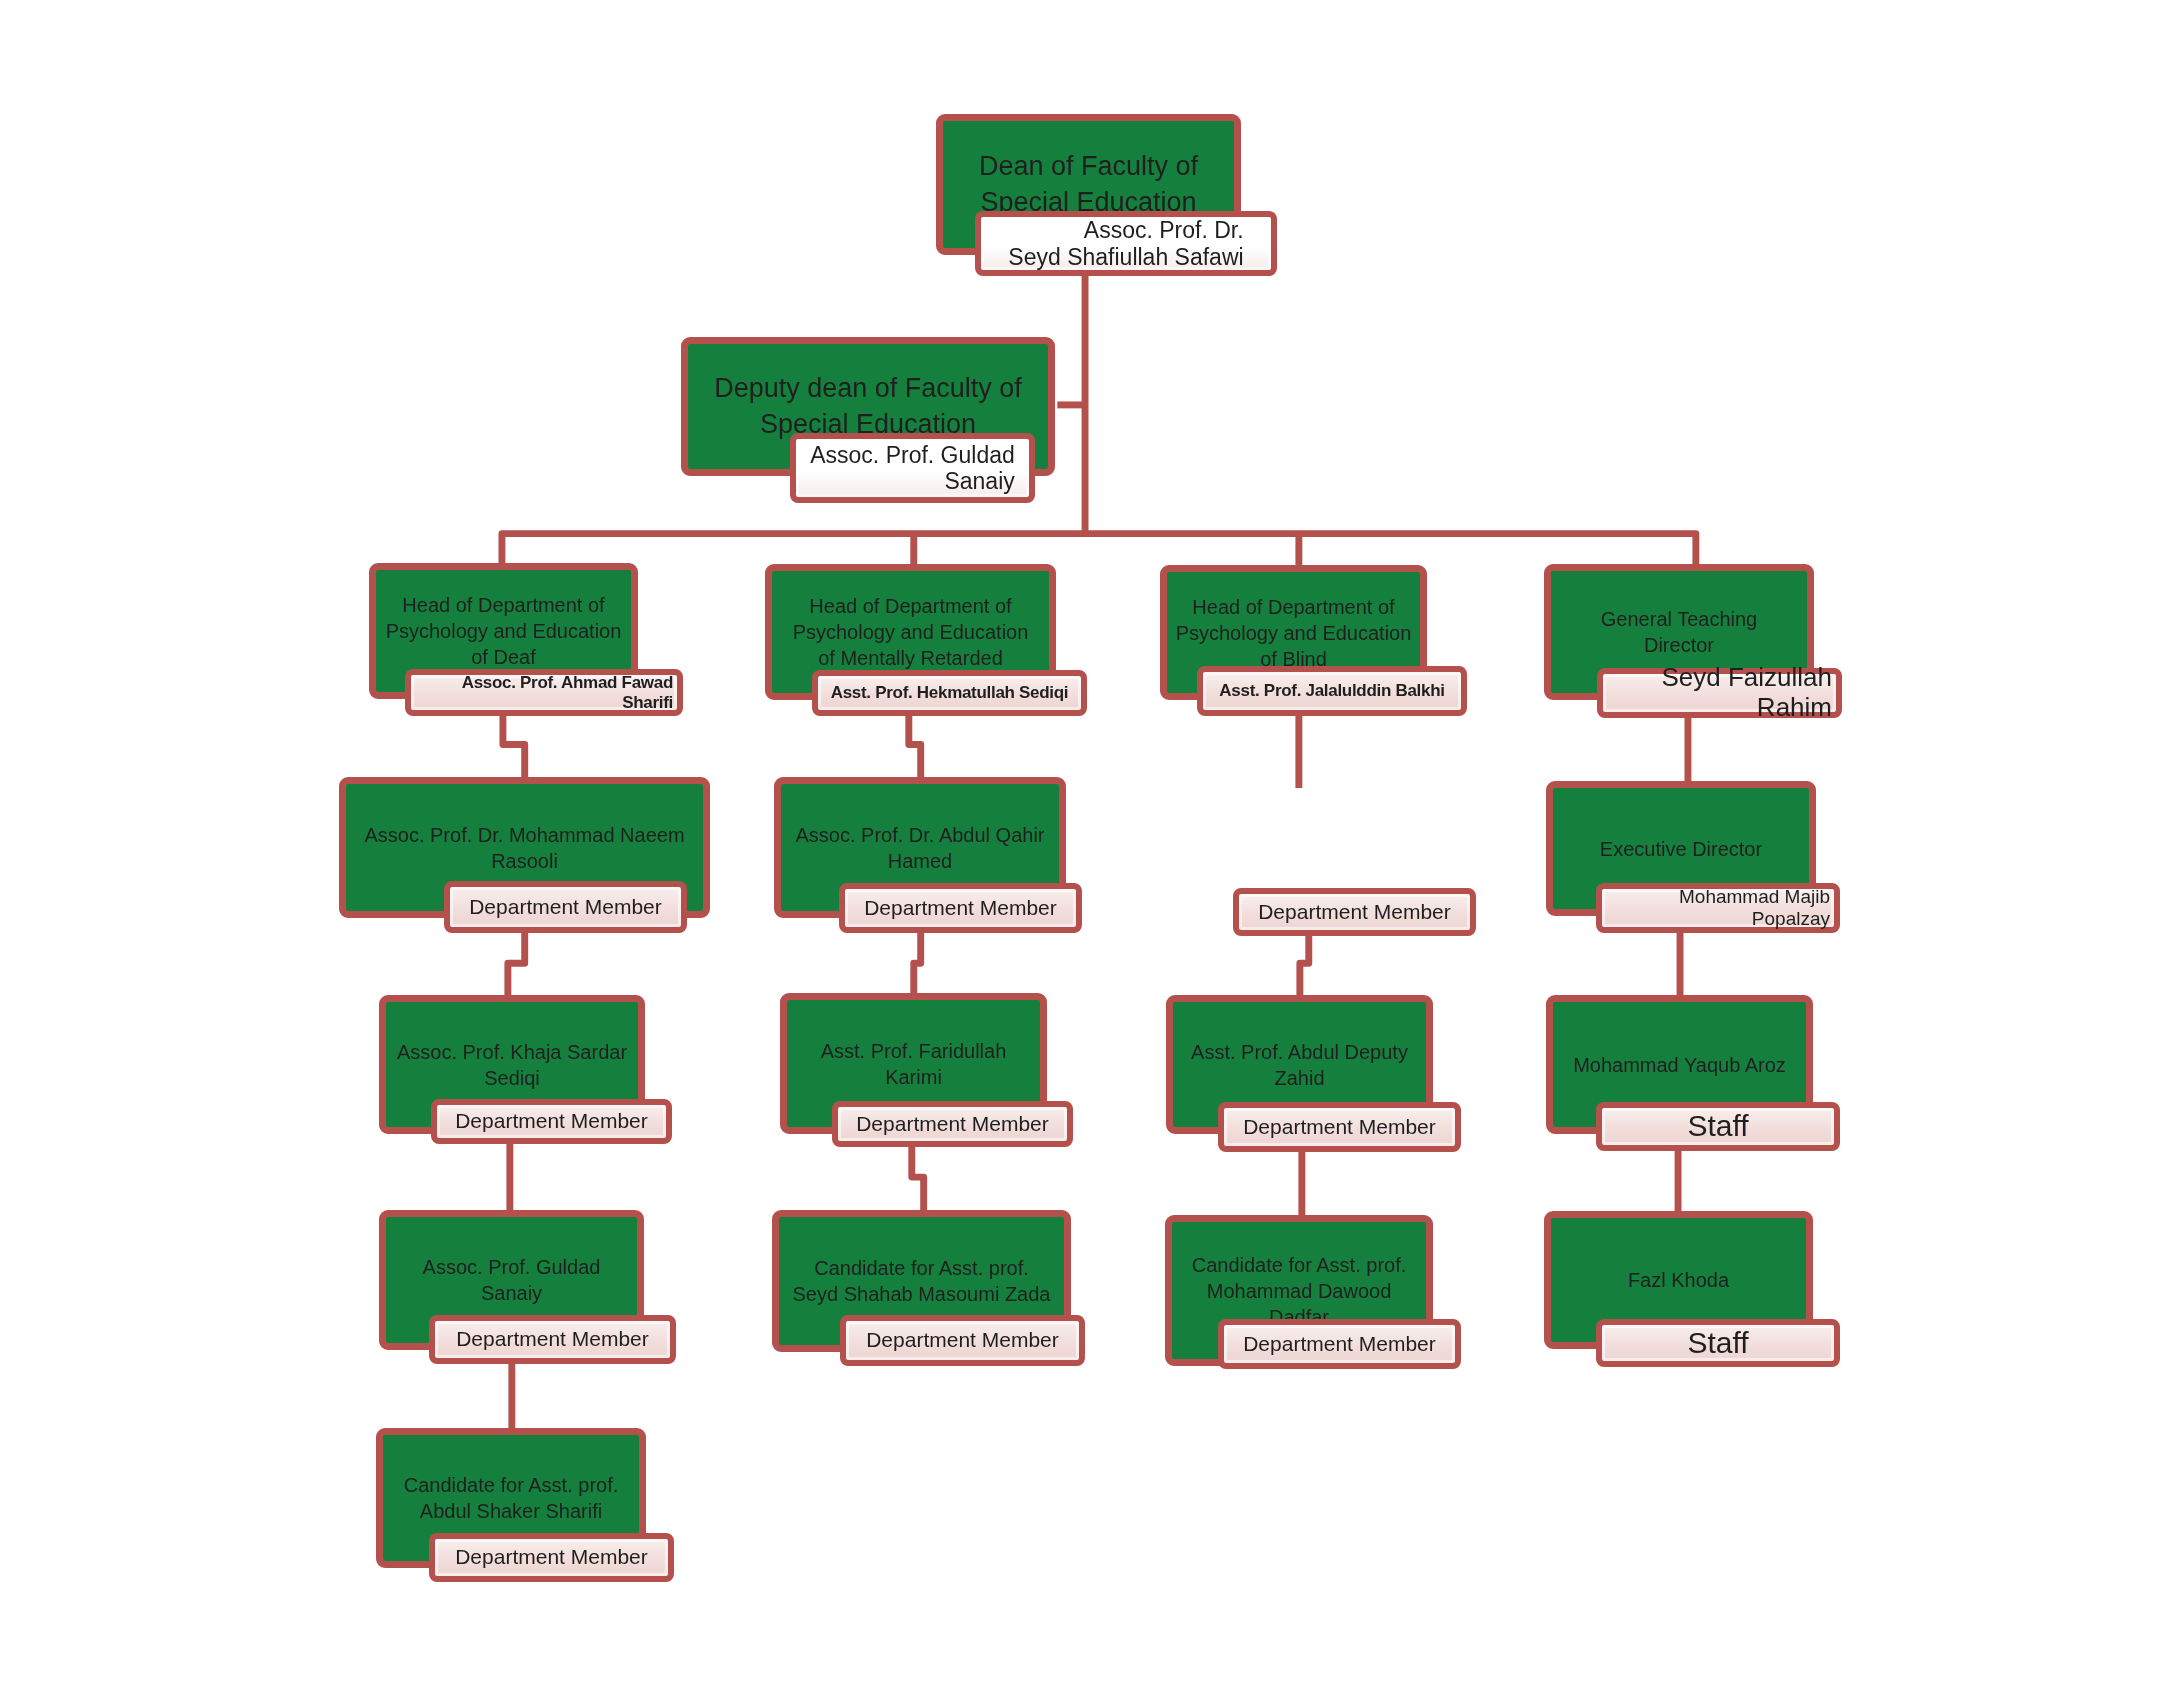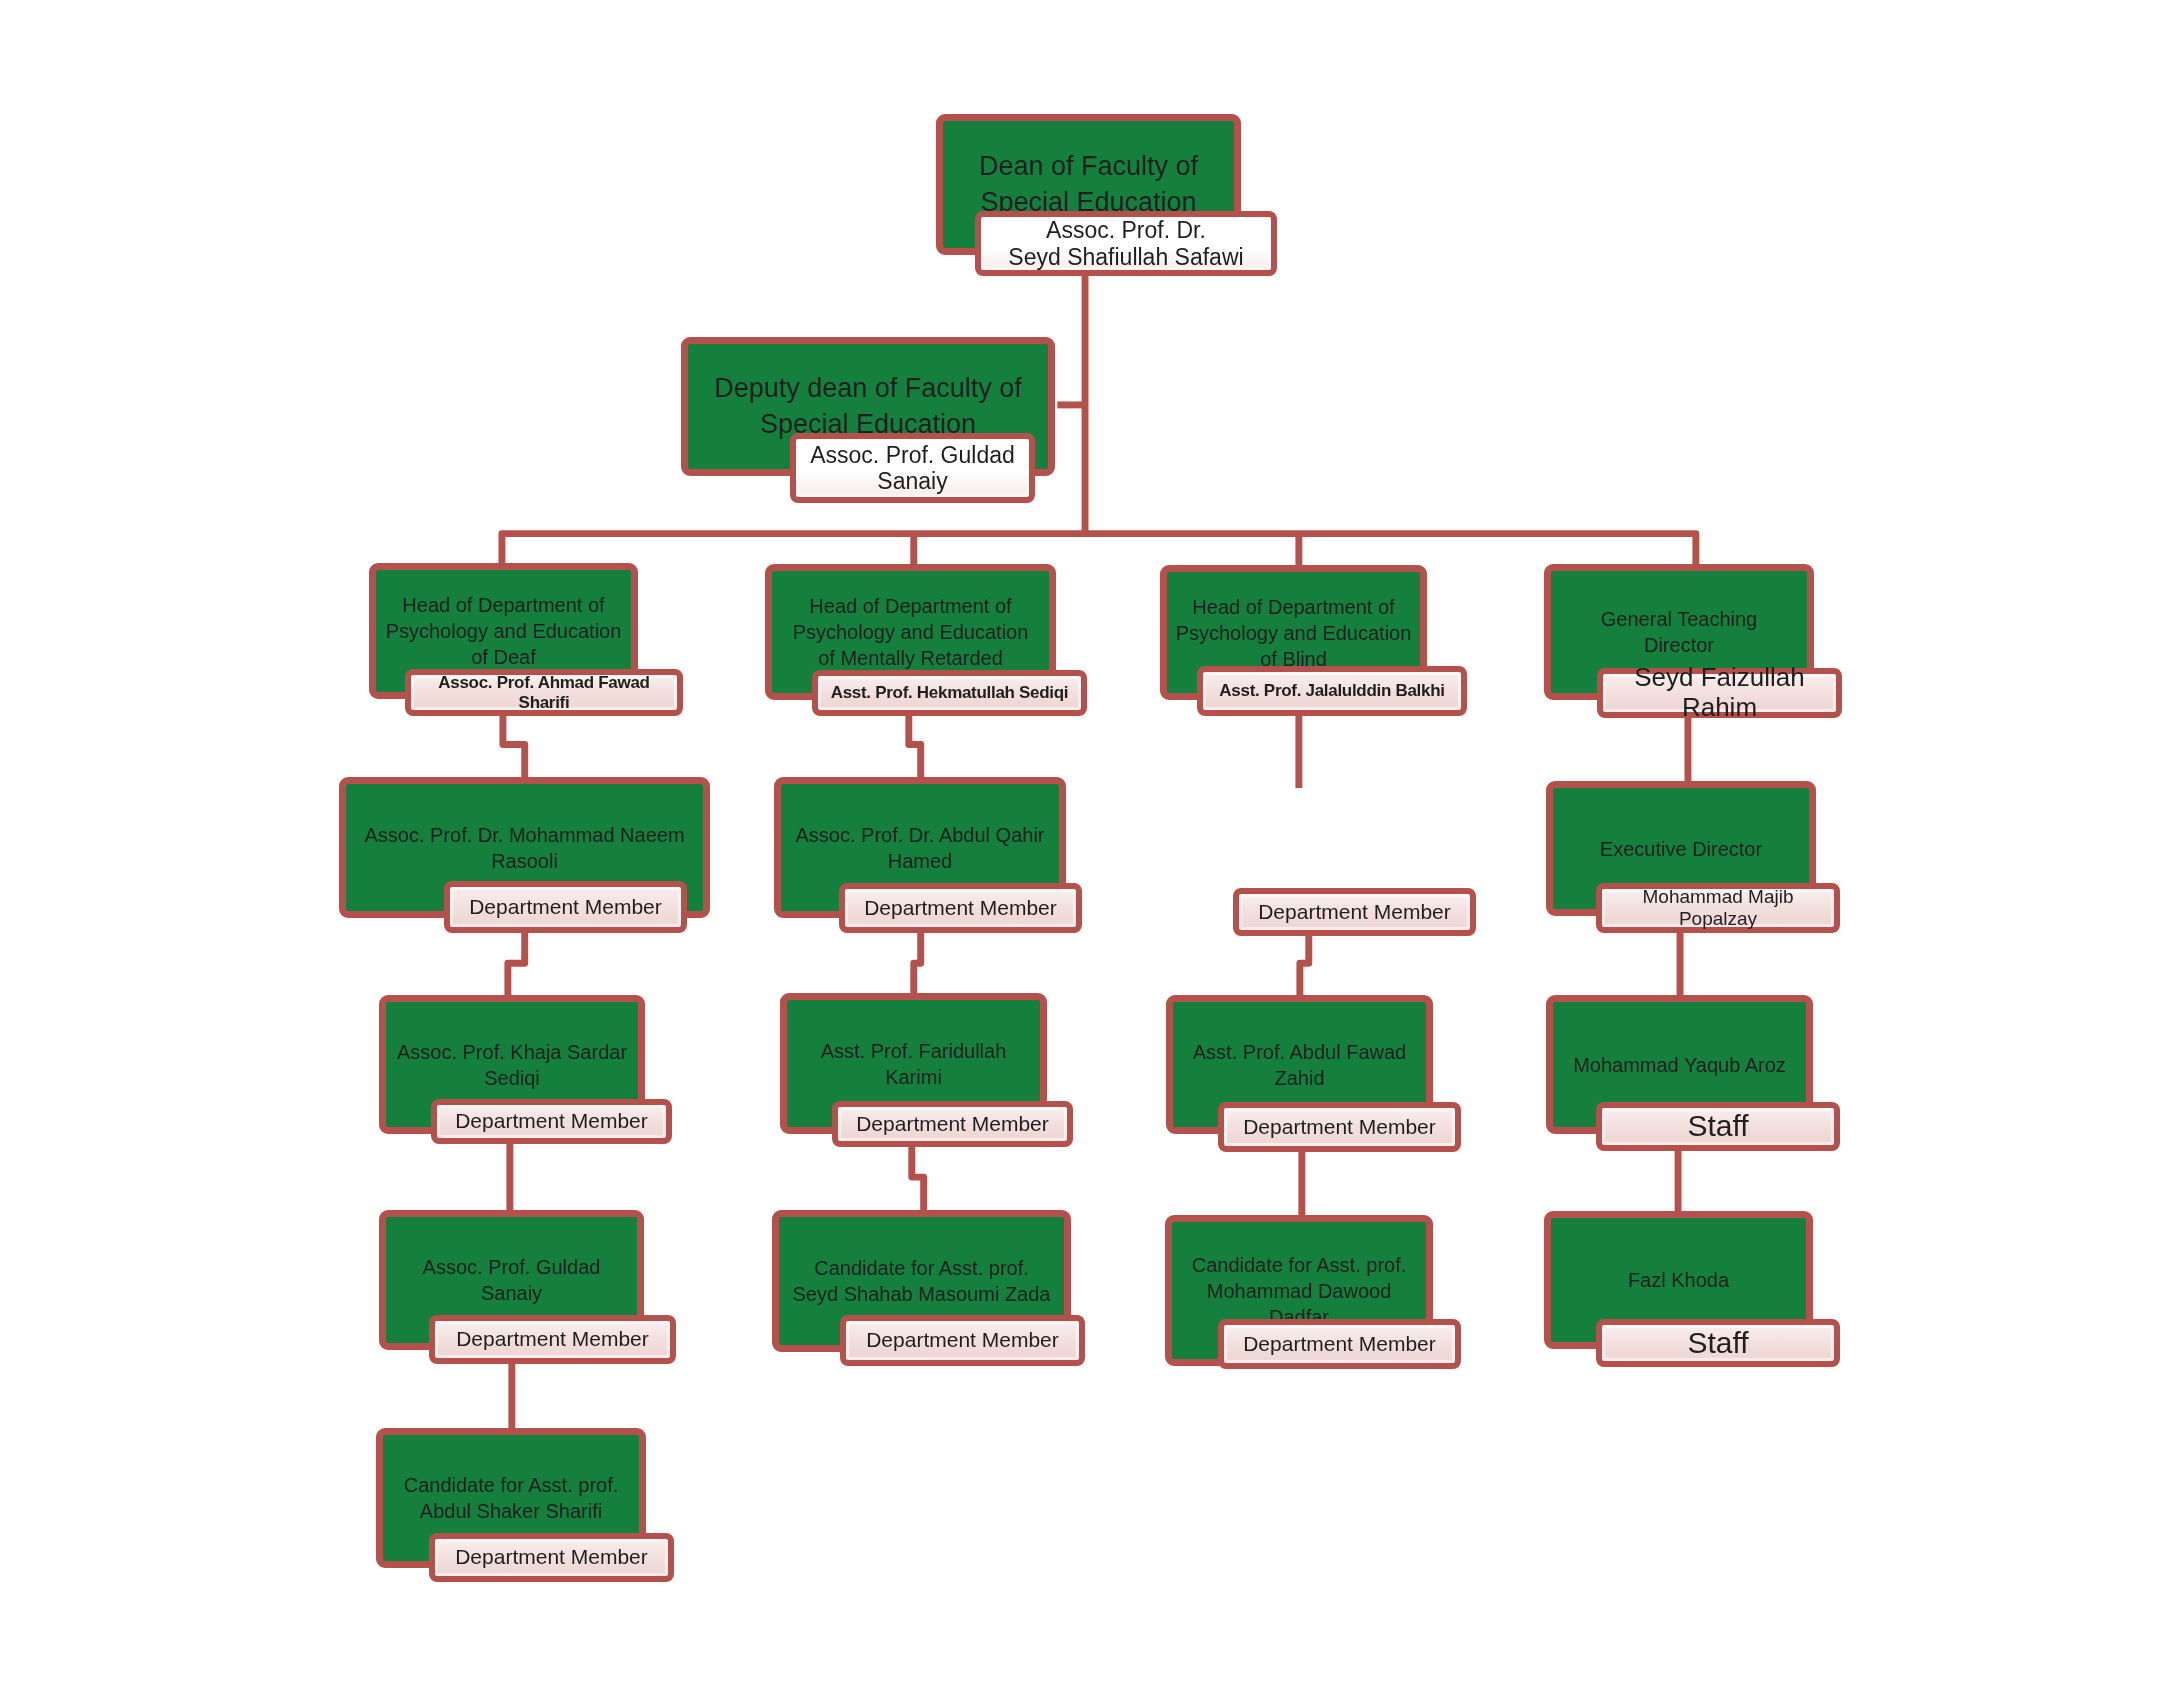--- a/index.html
+++ b/index.html
@@ -13,21 +13,21 @@
     position:absolute;z-index:1;box-sizing:border-box;background:#15803d;
     border:7px solid #b5514d;border-radius:9px;
     display:flex;align-items:center;justify-content:center;text-align:center;
     white-space:pre-line;line-height:1.3;padding:0 4px;
   }
   .plate{
     position:absolute;z-index:2;box-sizing:border-box;
     border:6px solid #b5514d;border-radius:8px;
     background:linear-gradient(180deg,#f8efee 0%,#f2dedc 55%,#edd5d3 100%);
     box-shadow:inset 0 0 0 3px rgba(255,255,255,0.55);
-    display:flex;align-items:center;justify-content:center;text-align:center;
+    display:flex;align-items:center;justify-content:center;text-align:right;
     white-space:pre-line;line-height:1.15;padding:16px 4px;
   }
   .plate.plain{background:linear-gradient(180deg,#ffffff 55%,#f6ebea 100%);}
   .fs27{font-size:27px;}
   .fs23{font-size:23px;}
   .fs22{font-size:26px;}
   .fs21{font-size:21px;}
   .fs20{font-size:20px;}
   .fs30{font-size:30px;}
   .fs17b{font-size:17px;font-weight:bold;letter-spacing:-0.3px;}
@@ -107,21 +107,21 @@
 Seyd Shahab Masoumi Zada</div>
   <div class="plate fs21" style="left:840px;top:1315px;width:245px;height:51px;">Department Member</div>
 
   <div class="main fs20" style="left:1160px;top:565px;width:267px;height:135px;">Head of Department of
 Psychology and Education
 of Blind</div>
   <div class="plate fs17b" style="left:1197px;top:666px;width:270px;height:50px;">Asst. Prof. Jalalulddin Balkhi</div>
 
   <div class="plate fs21" style="left:1233px;top:888px;width:243px;height:48px;">Department Member</div>
 
-  <div class="main fs20" style="left:1166px;top:995px;width:267px;height:139px;">Asst. Prof. Abdul Fawad
+  <div class="main fs20" style="left:1166px;top:995px;width:267px;height:139px;">Asst. Prof. Abdul Deputy
 Zahid</div>
   <div class="plate fs21" style="left:1218px;top:1102px;width:243px;height:50px;">Department Member</div>
 
   <div class="main fs20" style="left:1165px;top:1215px;width:268px;height:151px;">Candidate for Asst. prof.
 Mohammad Dawood
 Dadfar</div>
   <div class="plate fs21" style="left:1218px;top:1319px;width:243px;height:50px;">Department Member</div>
 
   <div class="main fs20" style="left:1544px;top:564px;width:270px;height:136px;">General Teaching
 Director</div>

